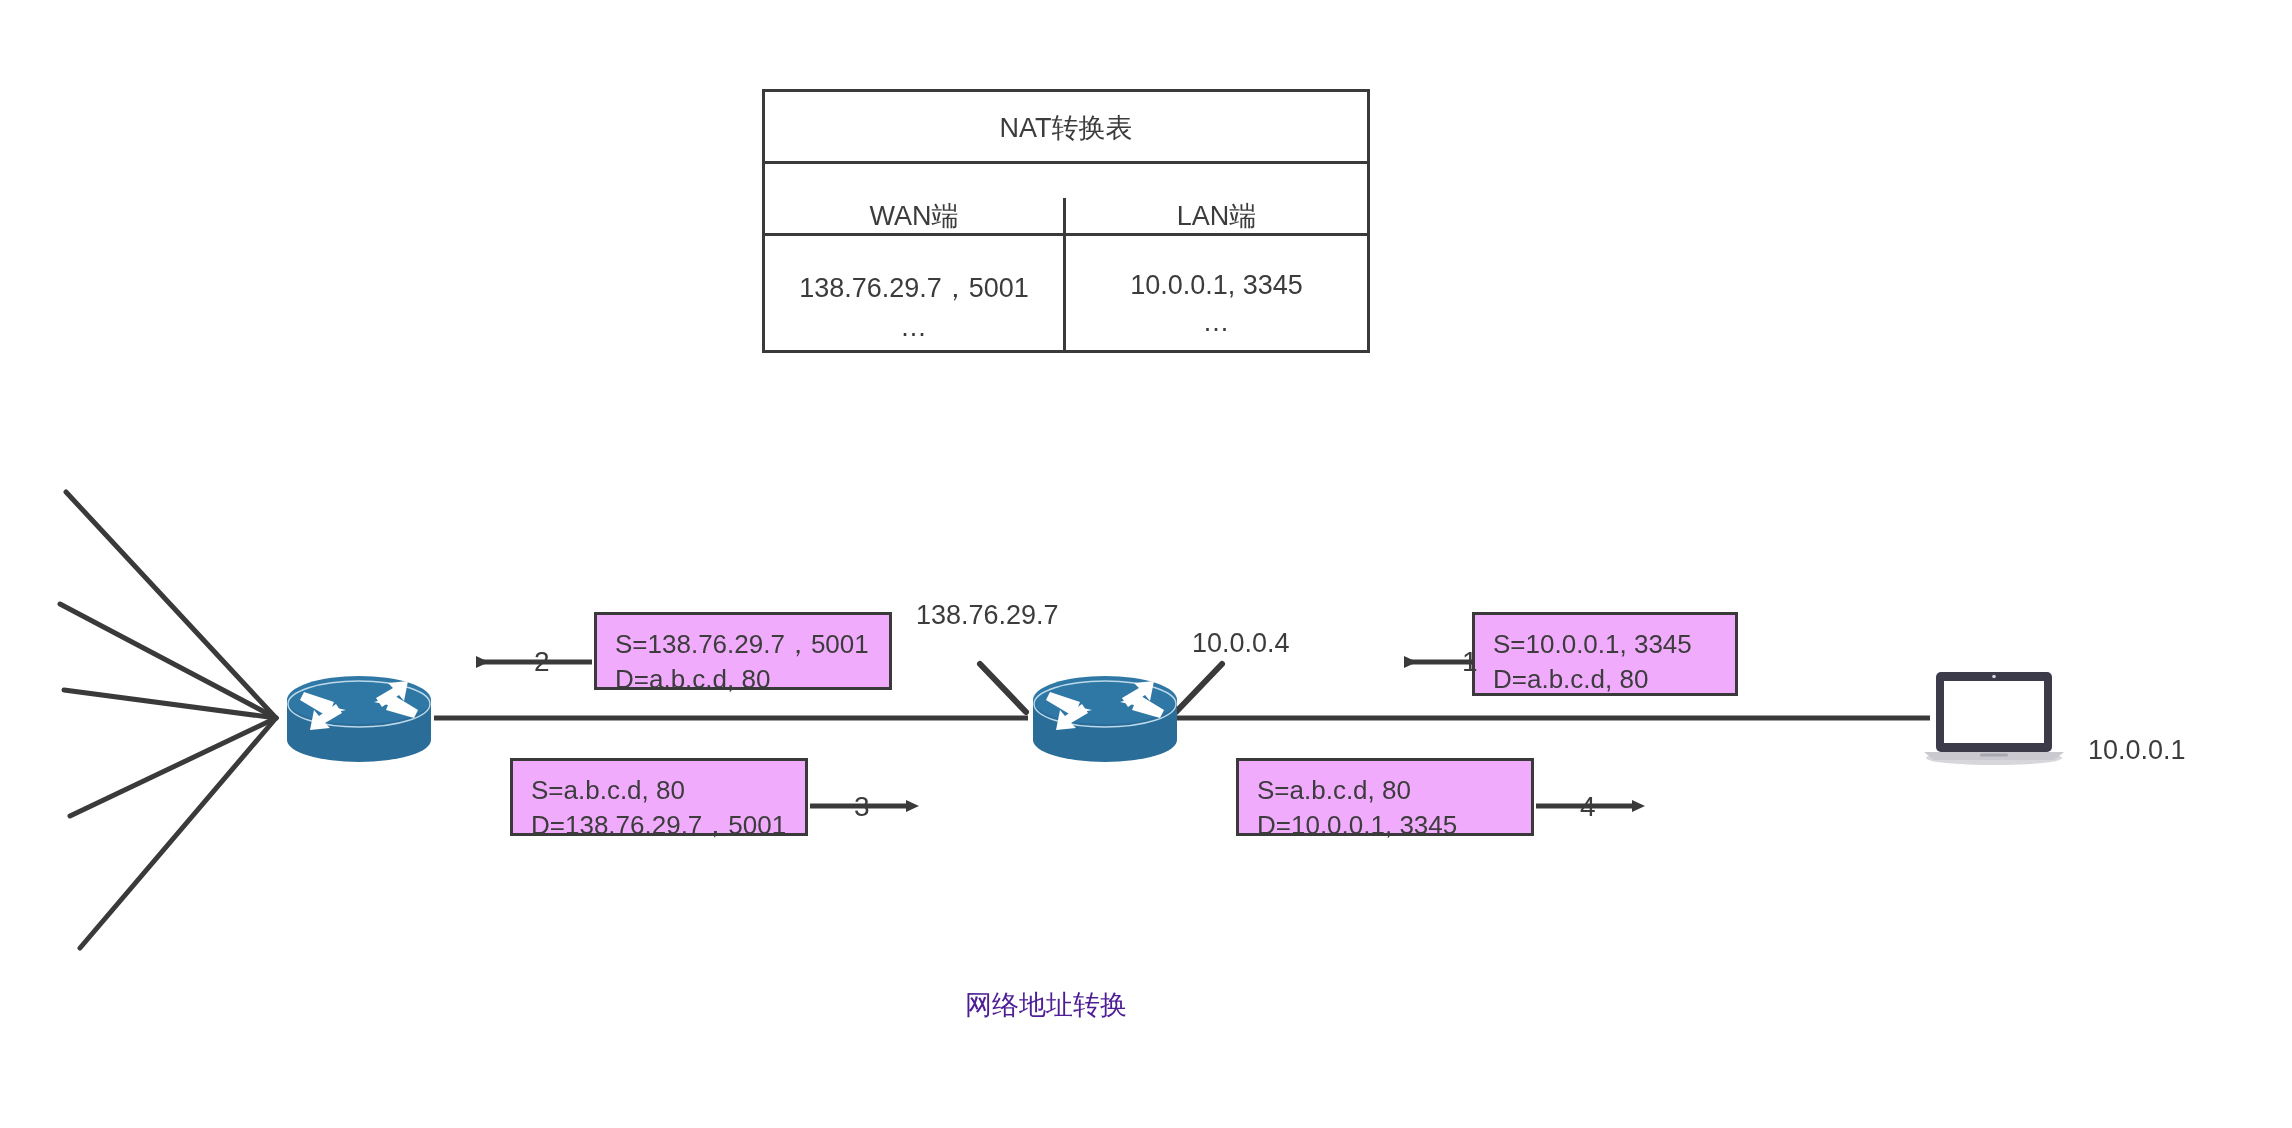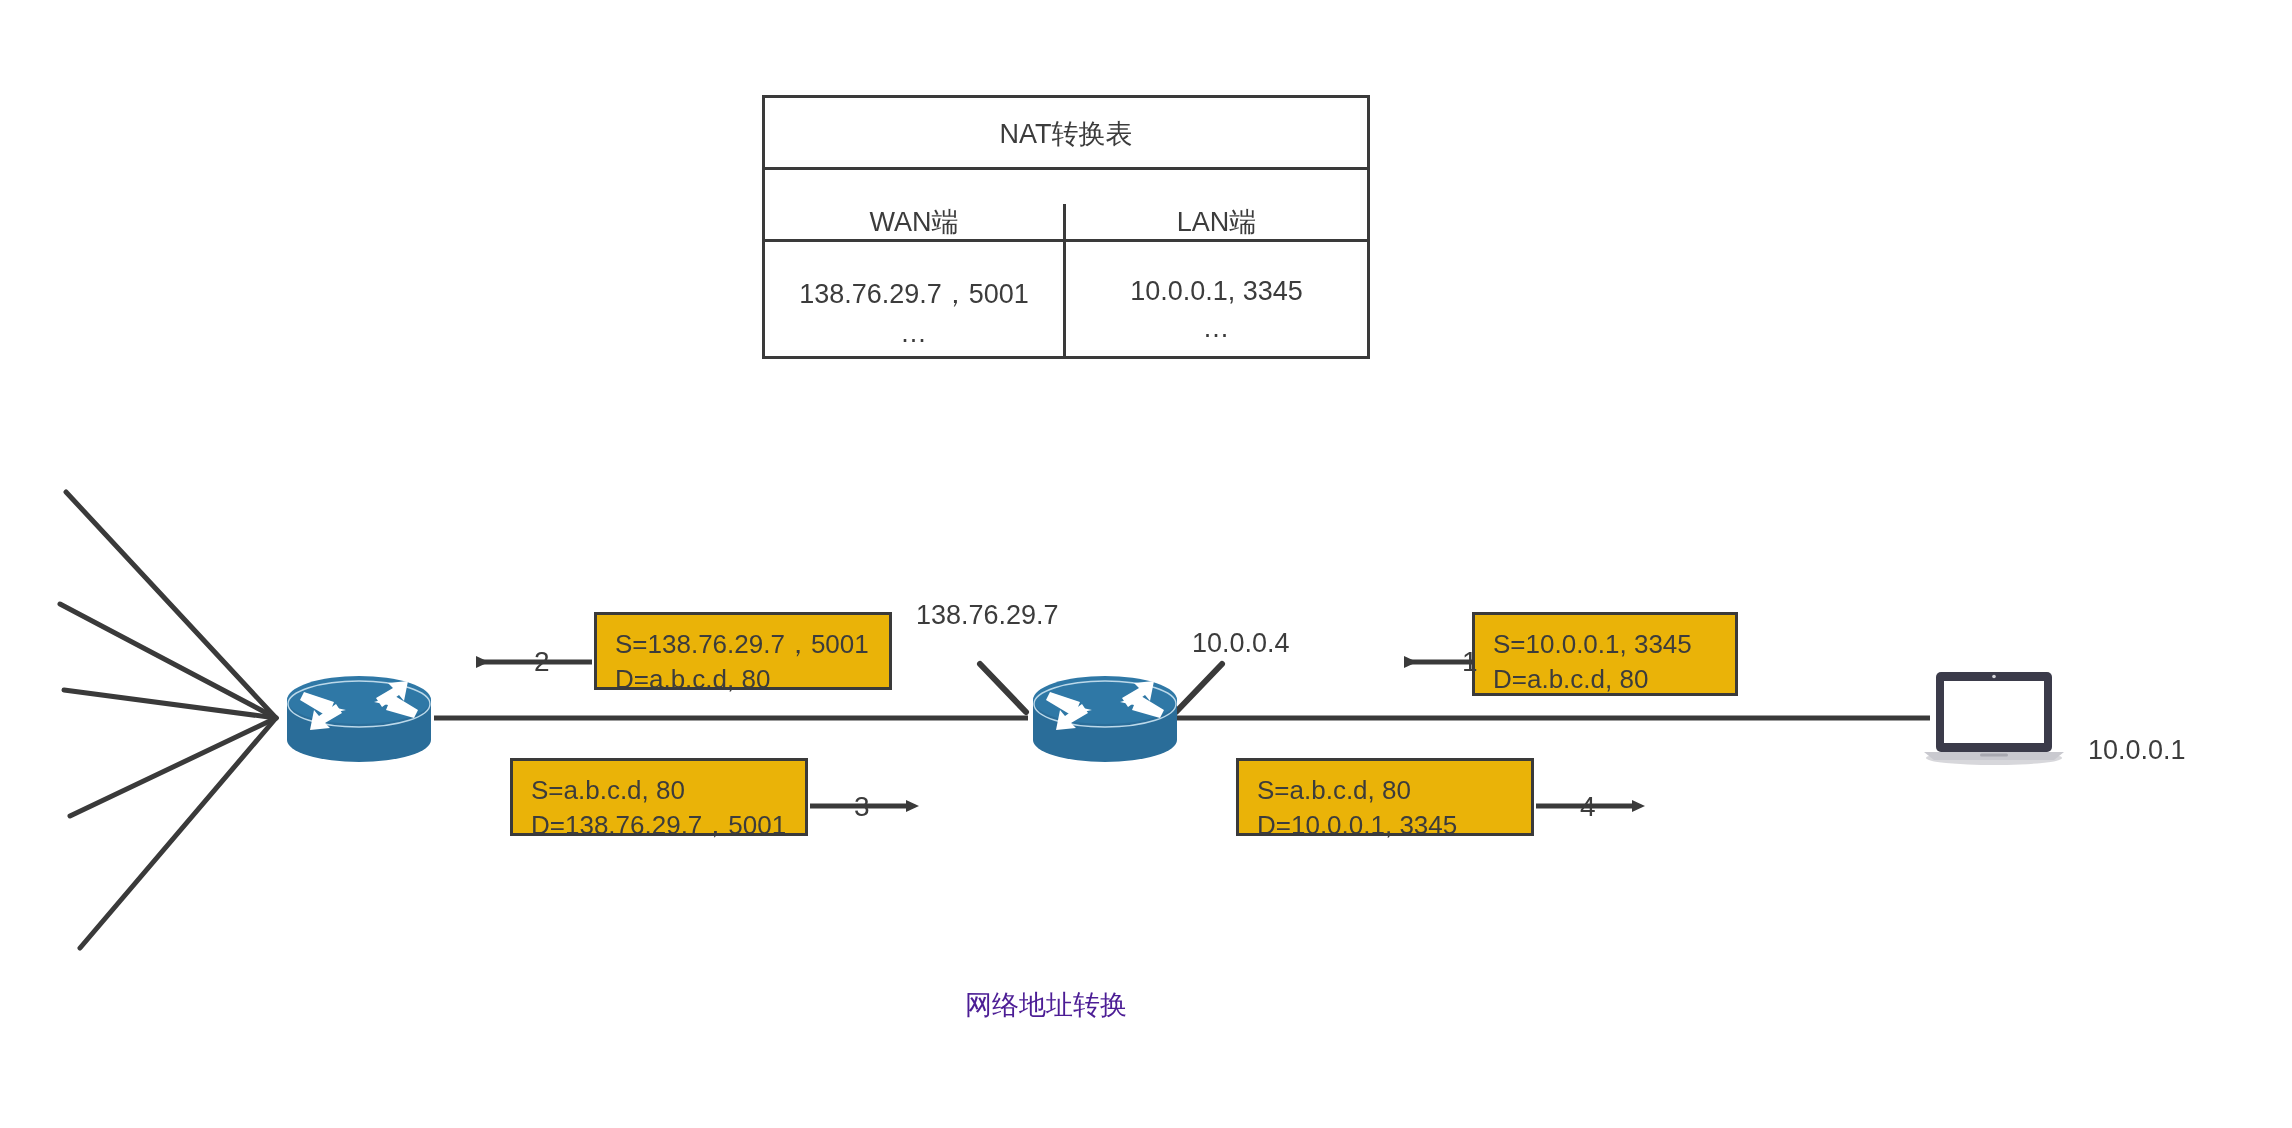--- a/index.html
+++ b/index.html
@@ -16,21 +16,21 @@
     width: 2292px;
     height: 1128px;
     background: #ffffff;
     overflow: hidden;
   }
 
   
   #nat-table {
     position: absolute;
     left: 762px;
-    top: 95px;
+    top: 89px;
     width: 608px;
     border: 3px solid #3a3a3a;
     box-sizing: border-box;
     background: #ffffff;
   }
   #nat-table .tbl-title {
     height: 72px;
     line-height: 72px;
     text-align: center;
     font-size: 27px;
@@ -106,21 +106,21 @@
     left: 1922px;
     top: 664px;
     width: 144px;
     height: 104px;
   }
   #laptop svg { display: block; width: 100%; height: 100%; }
 
   
   .packet-box {
     position: absolute;
-    background: #eab308;
+    background: #f0abfc;
     border: 3px solid #3a3a3a;
     box-sizing: border-box;
     padding: 12px 16px 4px 18px;
     font-size: 26px;
     line-height: 1.33;
     color: #3c3c3c;
     white-space: nowrap;
   }
   .packet-box .ln { display: block; }
 

